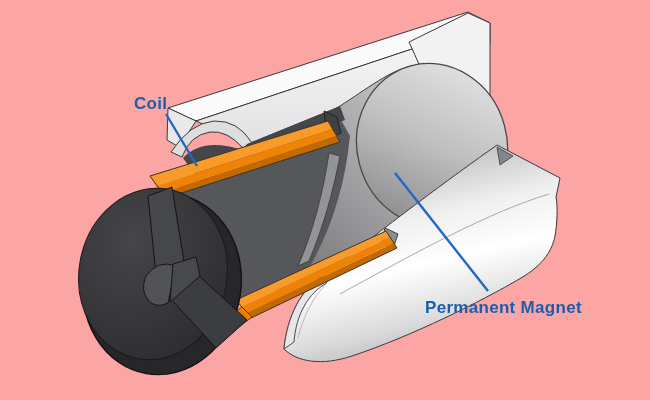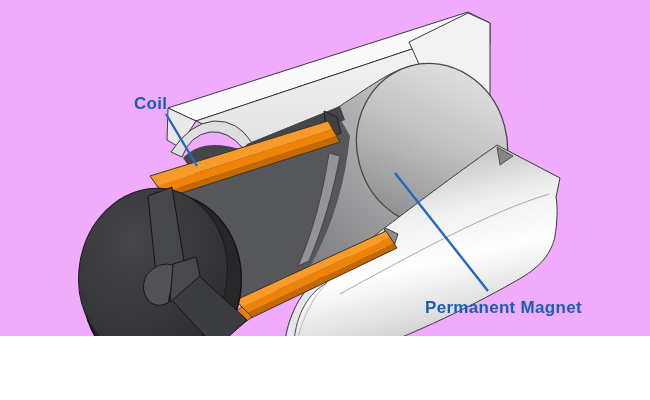--- a/index.html
+++ b/index.html
@@ -1,16 +1,16 @@
 <!DOCTYPE html>
 <html><head>
 <meta charset="utf-8">
 <style>
   html,body{margin:0;padding:0;background:#fff;}
-  .stage{position:relative;width:650px;height:336px;background:#f0abfc;overflow:hidden;
+  .stage{position:relative;width:650px;height:400px;background:#fca5a5;overflow:hidden;
          font-family:"Liberation Sans", sans-serif;}
   svg{display:block;}
   text.callout{font-family:"Liberation Sans", sans-serif;font-size:17px;font-weight:700;
                letter-spacing:0.3px;}
 </style>
 </head>
 <body>
 
 <div class="stage">
 <svg width="650" height="400" viewBox="0 0 650 400">

